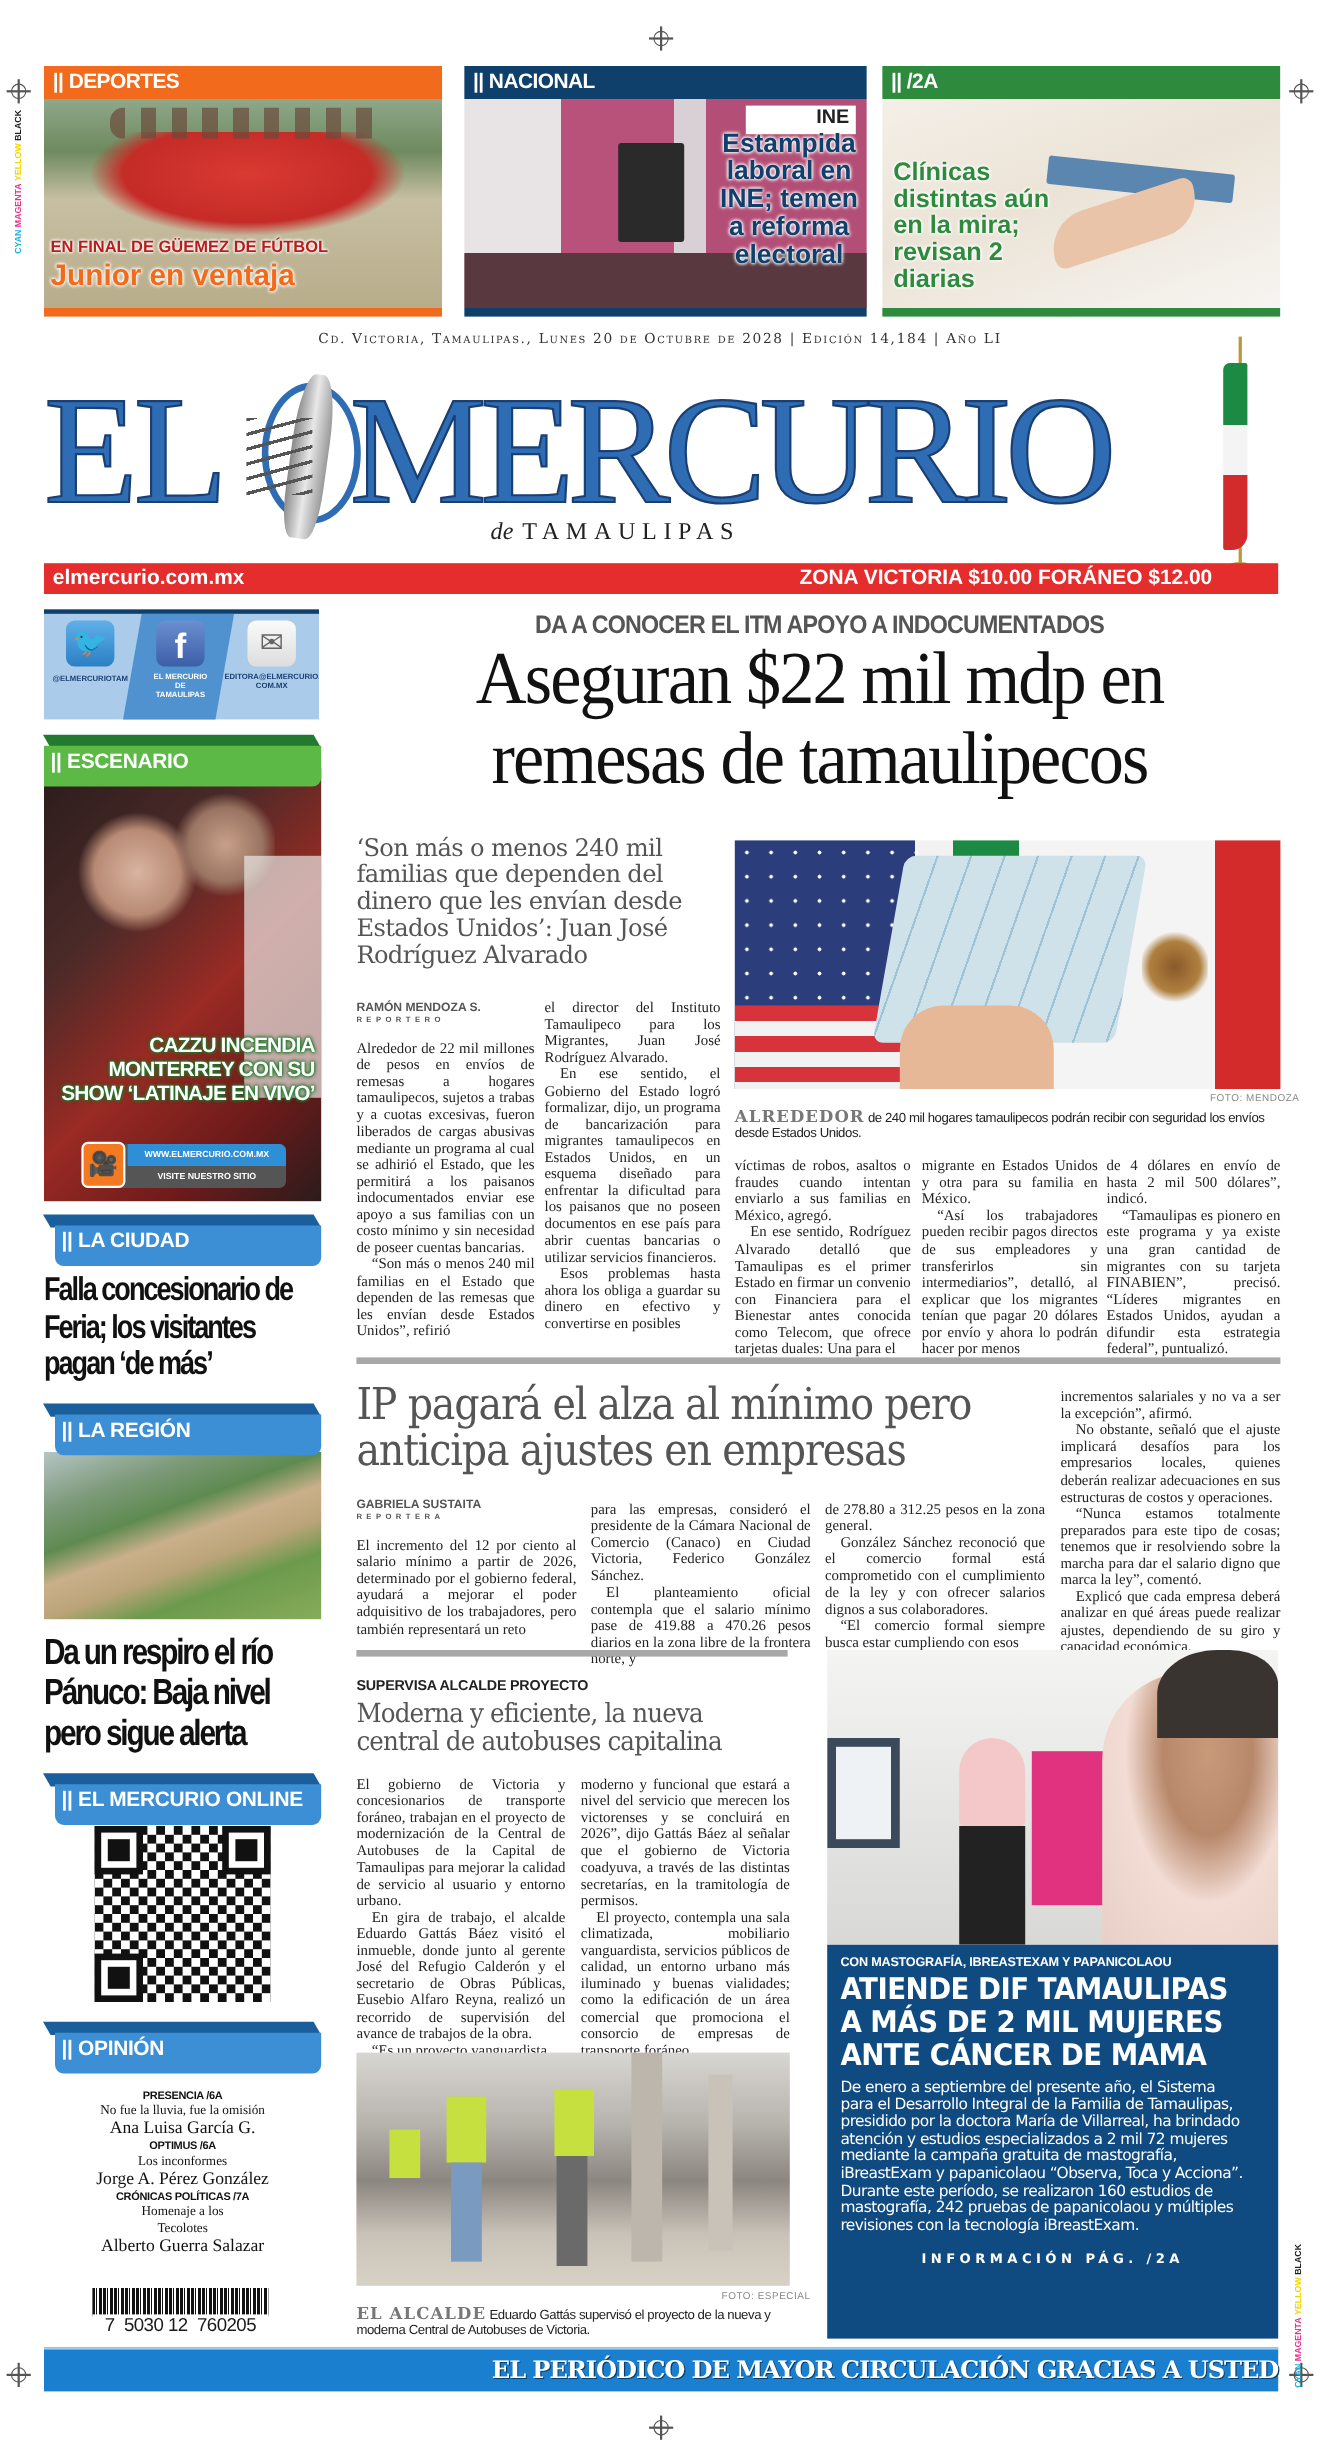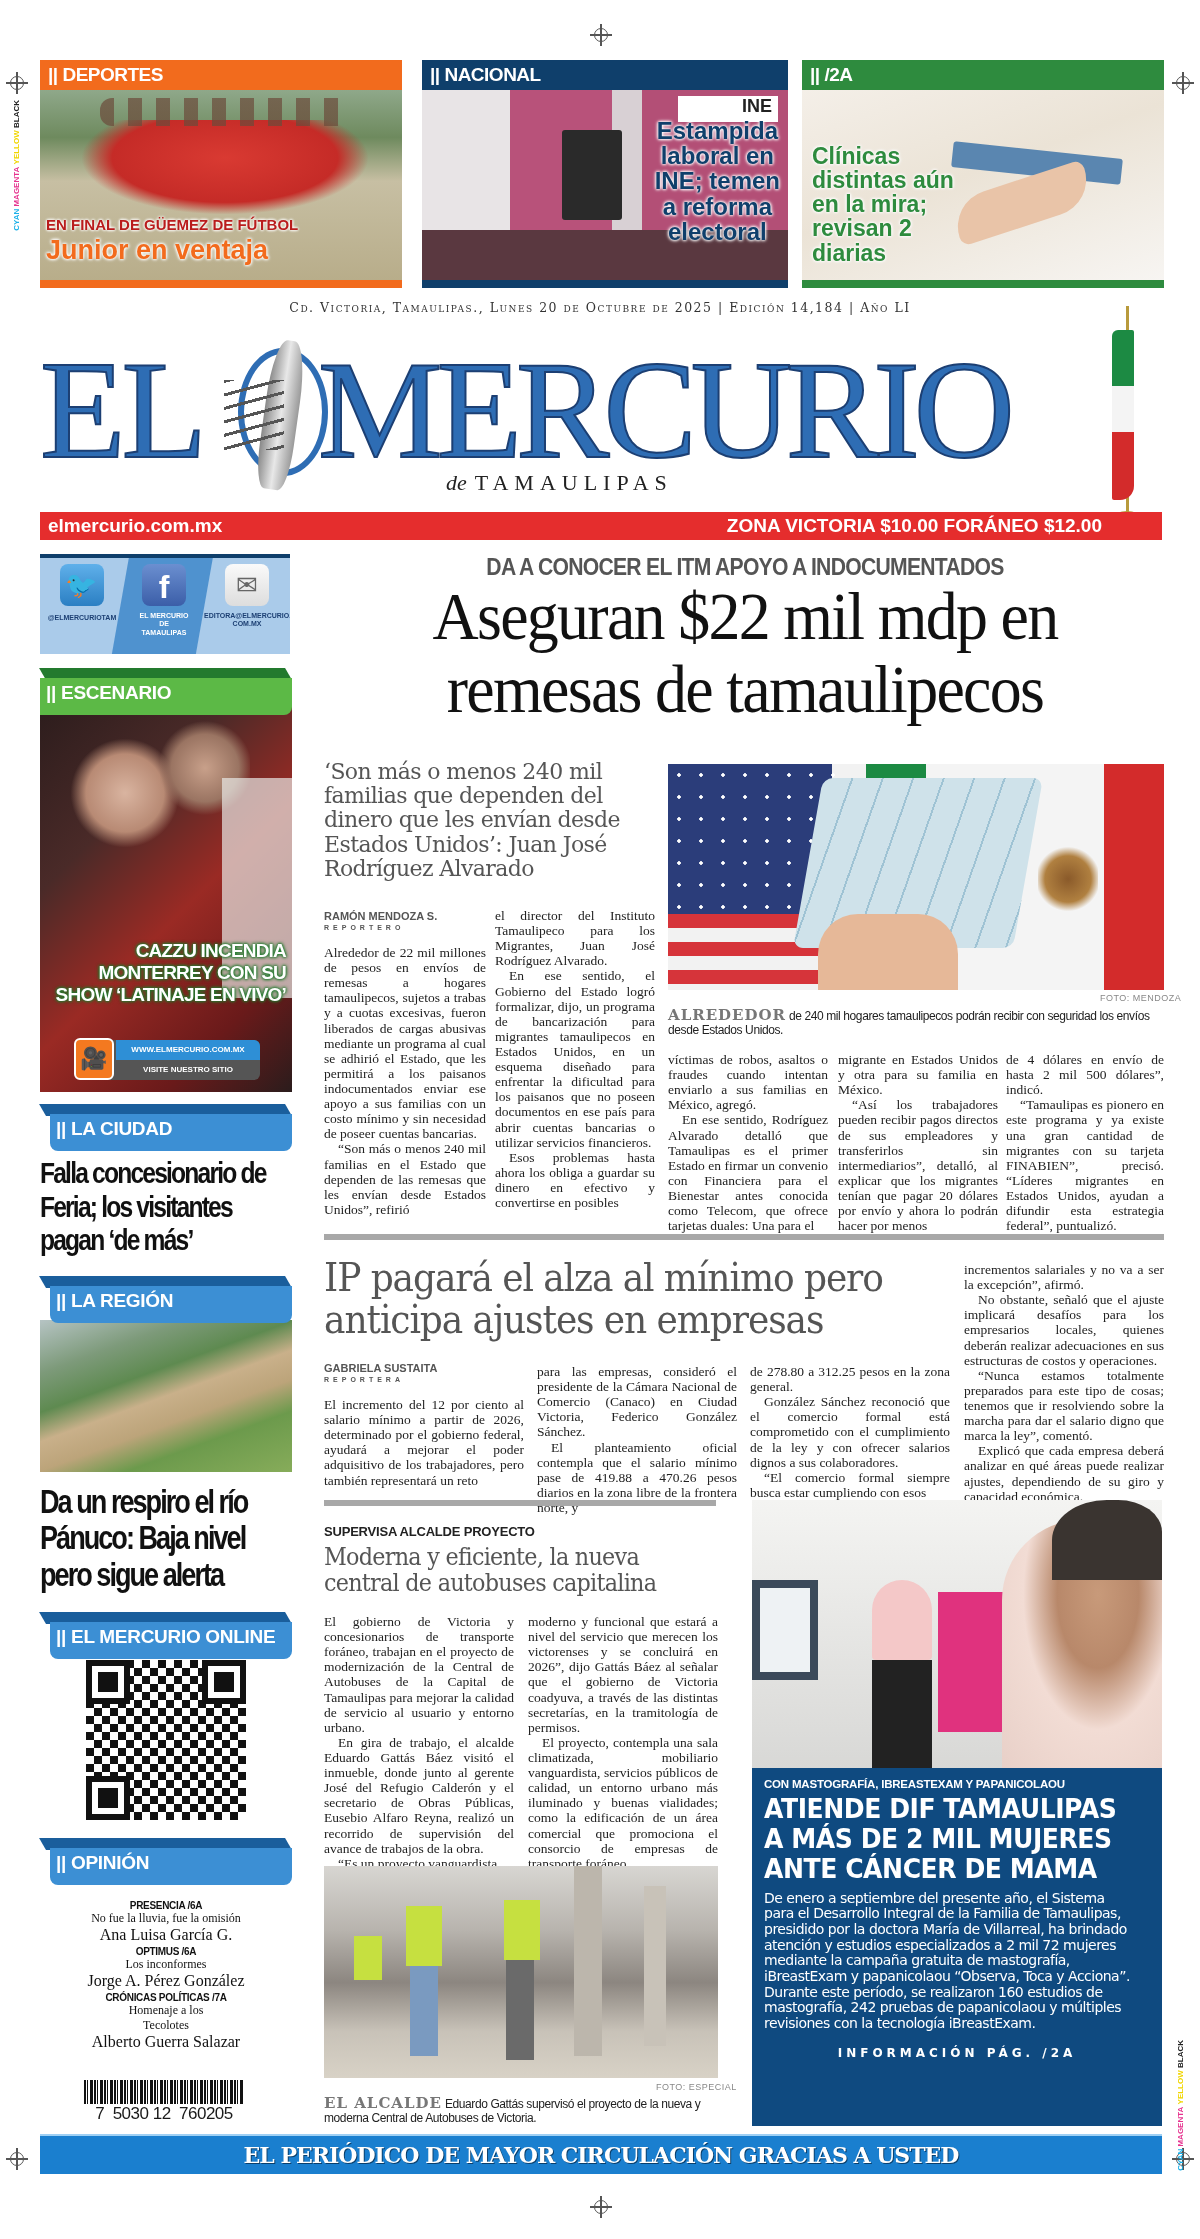--- a/index.html
+++ b/index.html
@@ -112,21 +112,21 @@
     <div>Clínicas</div>
     <div>distintas aún</div>
     <div>en la mira;</div>
     <div>revisan 2</div>
     <div>diarias</div>
   </div>
   <div class="foot" style="background:#2e8b3e"></div>
 </div>
 
 <div class="dateline">
-  <span>Cd. Victoria, Tamaulipas., Lunes 20 de Octubre de 2025</span>
+  <span>Cd. Victoria, Tamaulipas., Lunes 20 de Octubre de 2028</span>
   <span> | </span>
   <span>Edición 14,184</span>
   <span> | </span>
   <span>Año LI</span>
 </div>
 
 <div class="masthead">
   <div class="mast-el">EL</div>
   <div style="position:absolute;left:190px;top:10px;width:94px;height:150px">
     <div style="position:absolute;left:8px;top:8px;width:90px;height:128px;border:6px solid #2e6db4;border-radius:50%"></div>
@@ -364,15 +364,15 @@
   <div style="font:bold 11.5px 'Liberation Sans',sans-serif;letter-spacing:-0.2px">CON MASTOGRAFÍA, IBREASTEXAM Y PAPANICOLAOU</div>
   <div style="font:bold 27px/1.12 'DejaVu Sans',sans-serif;letter-spacing:-0.5px;margin-top:4px">
     <div style="white-space:nowrap;transform:scaleX(.93);transform-origin:left">ATIENDE DIF TAMAULIPAS</div>
     <div style="white-space:nowrap;transform:scaleX(.93);transform-origin:left">A MÁS DE 2 MIL MUJERES</div>
     <div style="white-space:nowrap;transform:scaleX(.93);transform-origin:left">ANTE CÁNCER DE MAMA</div>
   </div>
   <div style="font:14px/1.12 'DejaVu Sans',sans-serif;letter-spacing:-0.5px;margin-top:6px;width:370px">De enero a septiembre del presente año, el Sistema para el Desarrollo Integral de la Familia de Tamaulipas, presidido por la doctora María de Villarreal, ha brindado atención y estudios especializados a 2 mil 72 mujeres mediante la campaña gratuita de mastografía, iBreastExam y papanicolaou “Observa, Toca y Acciona”. Durante este período, se realizaron 160 estudios de mastografía, 242 pruebas de papanicolaou y múltiples revisiones con la tecnología iBreastExam.</div>
   <div style="text-align:center;font:bold 12px 'DejaVu Sans',sans-serif;letter-spacing:4px;margin-top:14px">INFORMACIÓN PÁG. /2A</div>
 </div>
 
-<div style="position:absolute;left:40px;top:2134px;width:1122px;height:40px;background:#1a7fcf;border-top:2px solid #9fd0f4;color:#fff;text-align:center;font:bold 22px 'DejaVu Serif',serif;line-height:38px;letter-spacing:-1px;text-shadow:1px 1px 0 #0b3f6b">
+<div style="position:absolute;left:40px;top:2134px;width:1122px;height:40px;background:#1a7fcf;border-top:2px solid #9fd0f4;color:#fff;text-align:right;font:bold 22px 'DejaVu Serif',serif;line-height:38px;letter-spacing:-1px;text-shadow:1px 1px 0 #0b3f6b">
   <span>EL PERIÓDICO DE MAYOR CIRCULACIÓN GRACIAS A USTED</span>
 </div>
 
 </body></html>

